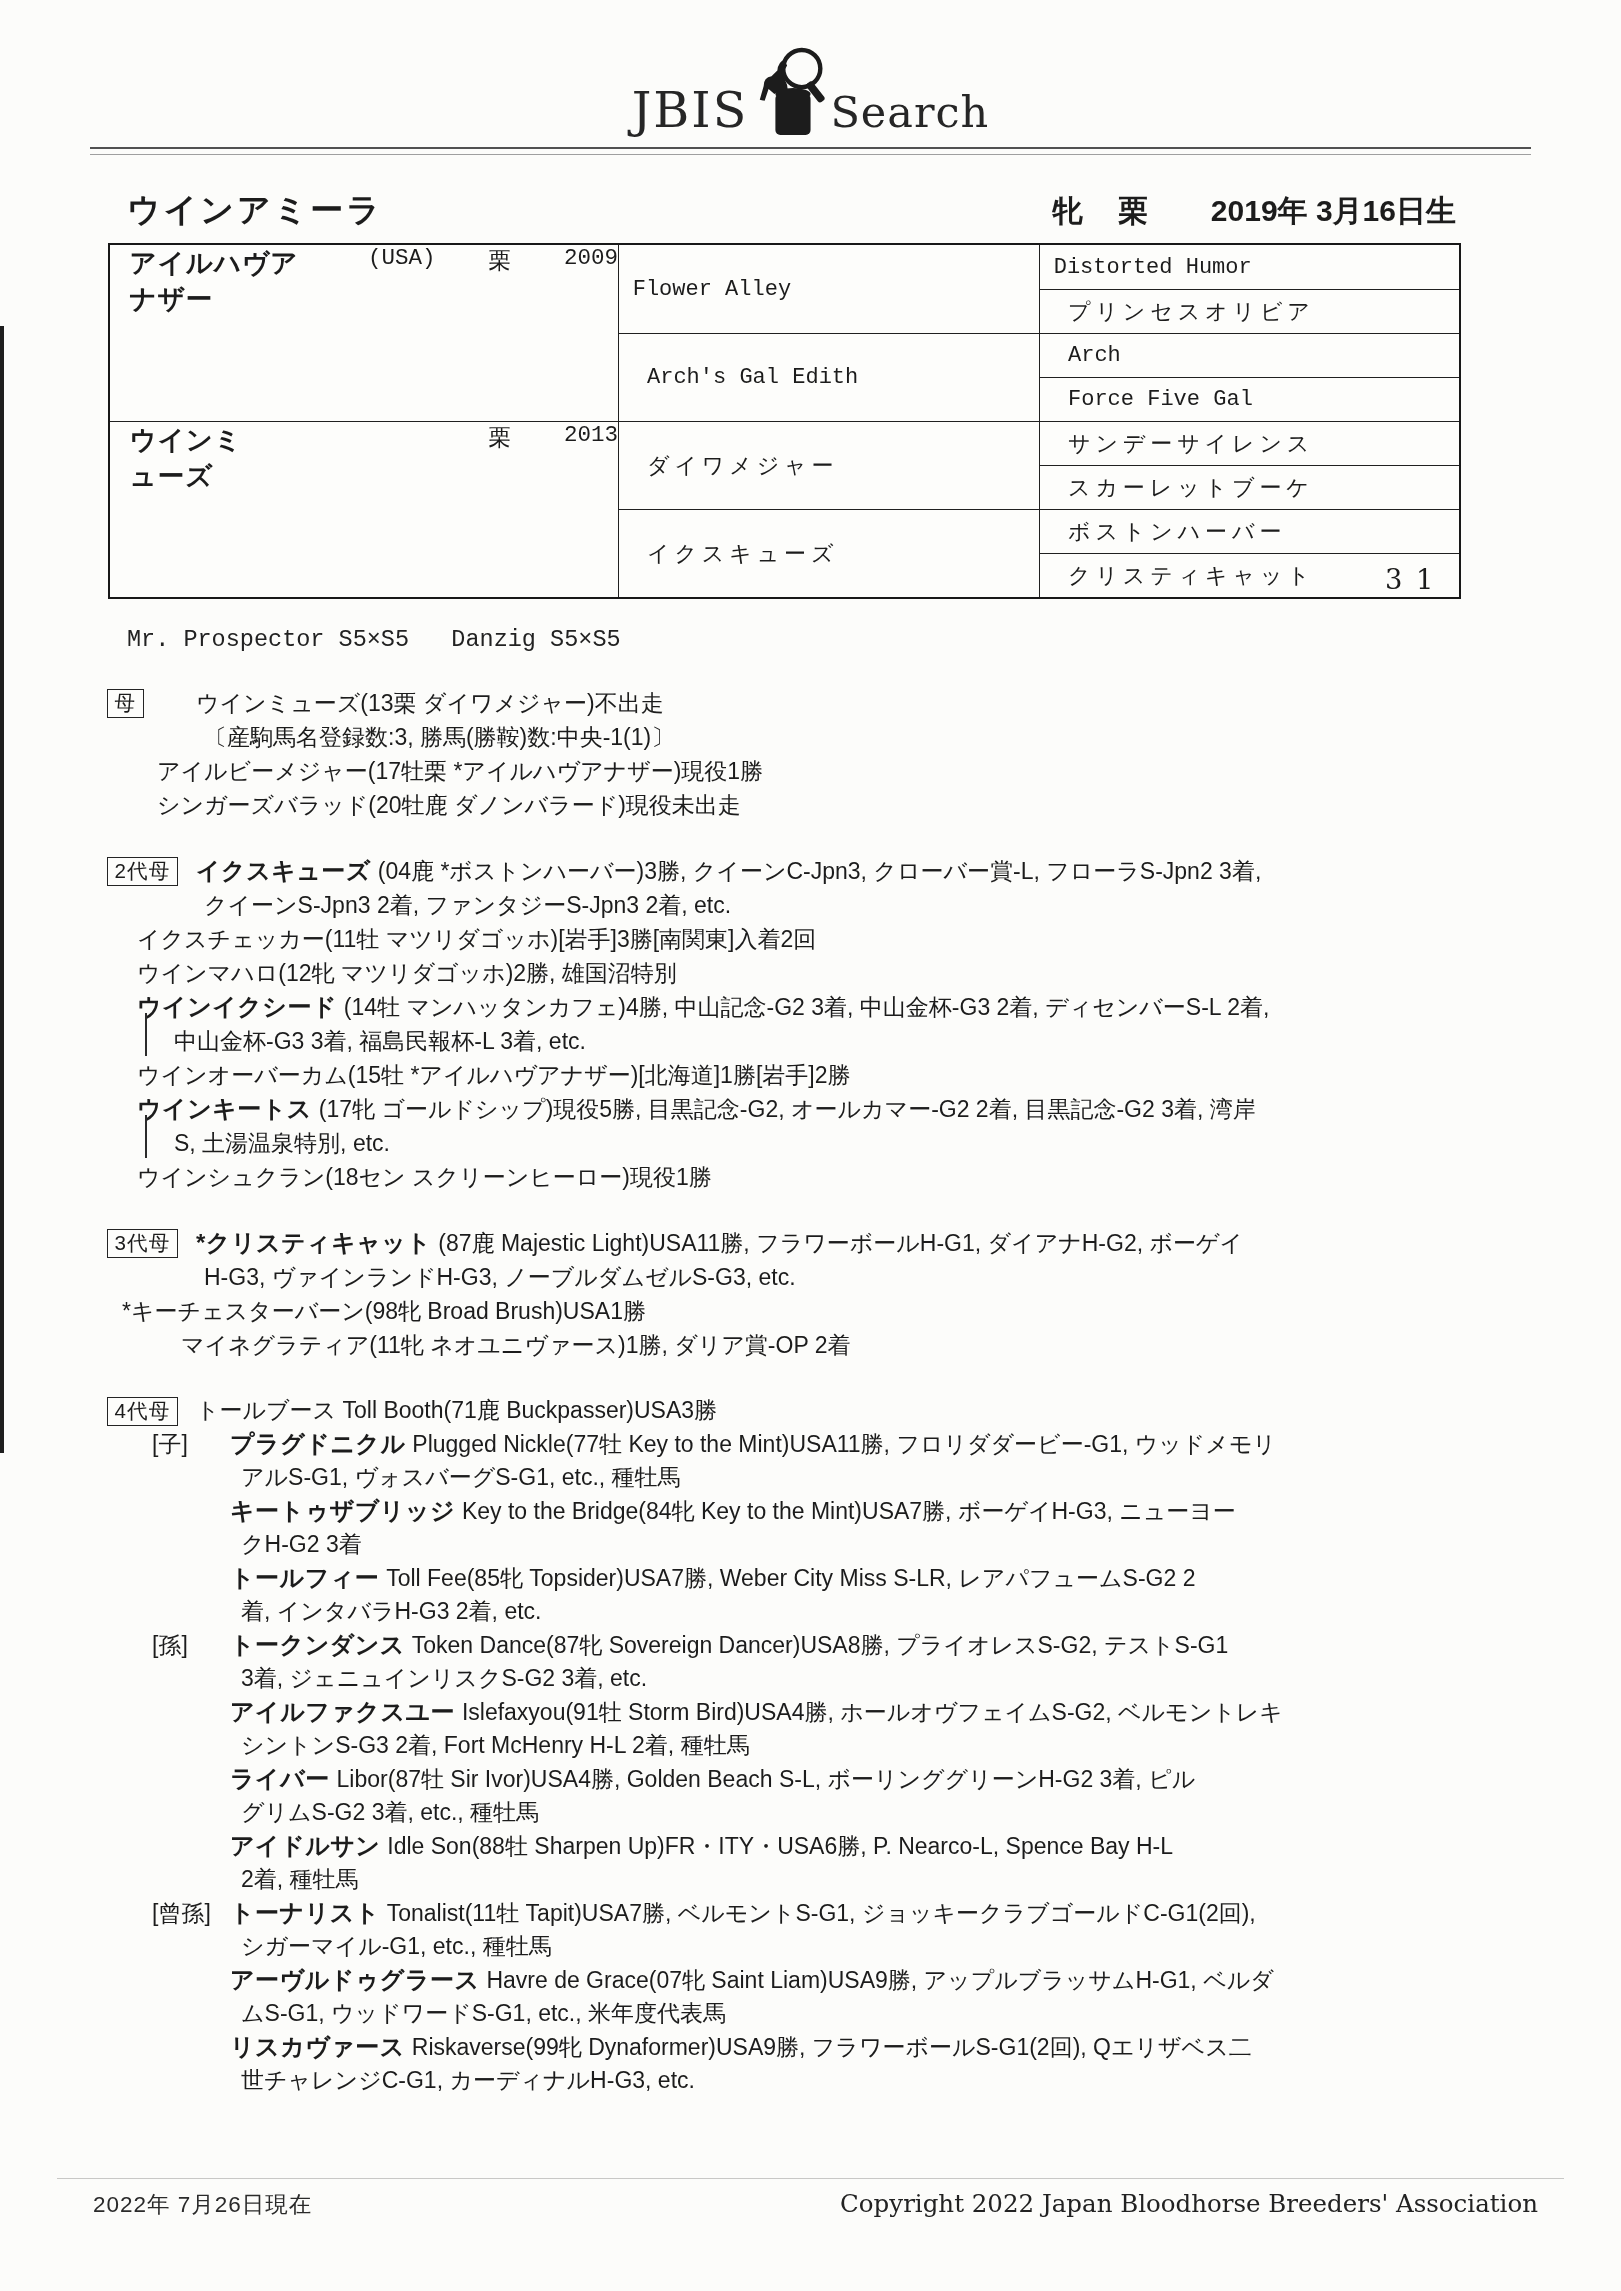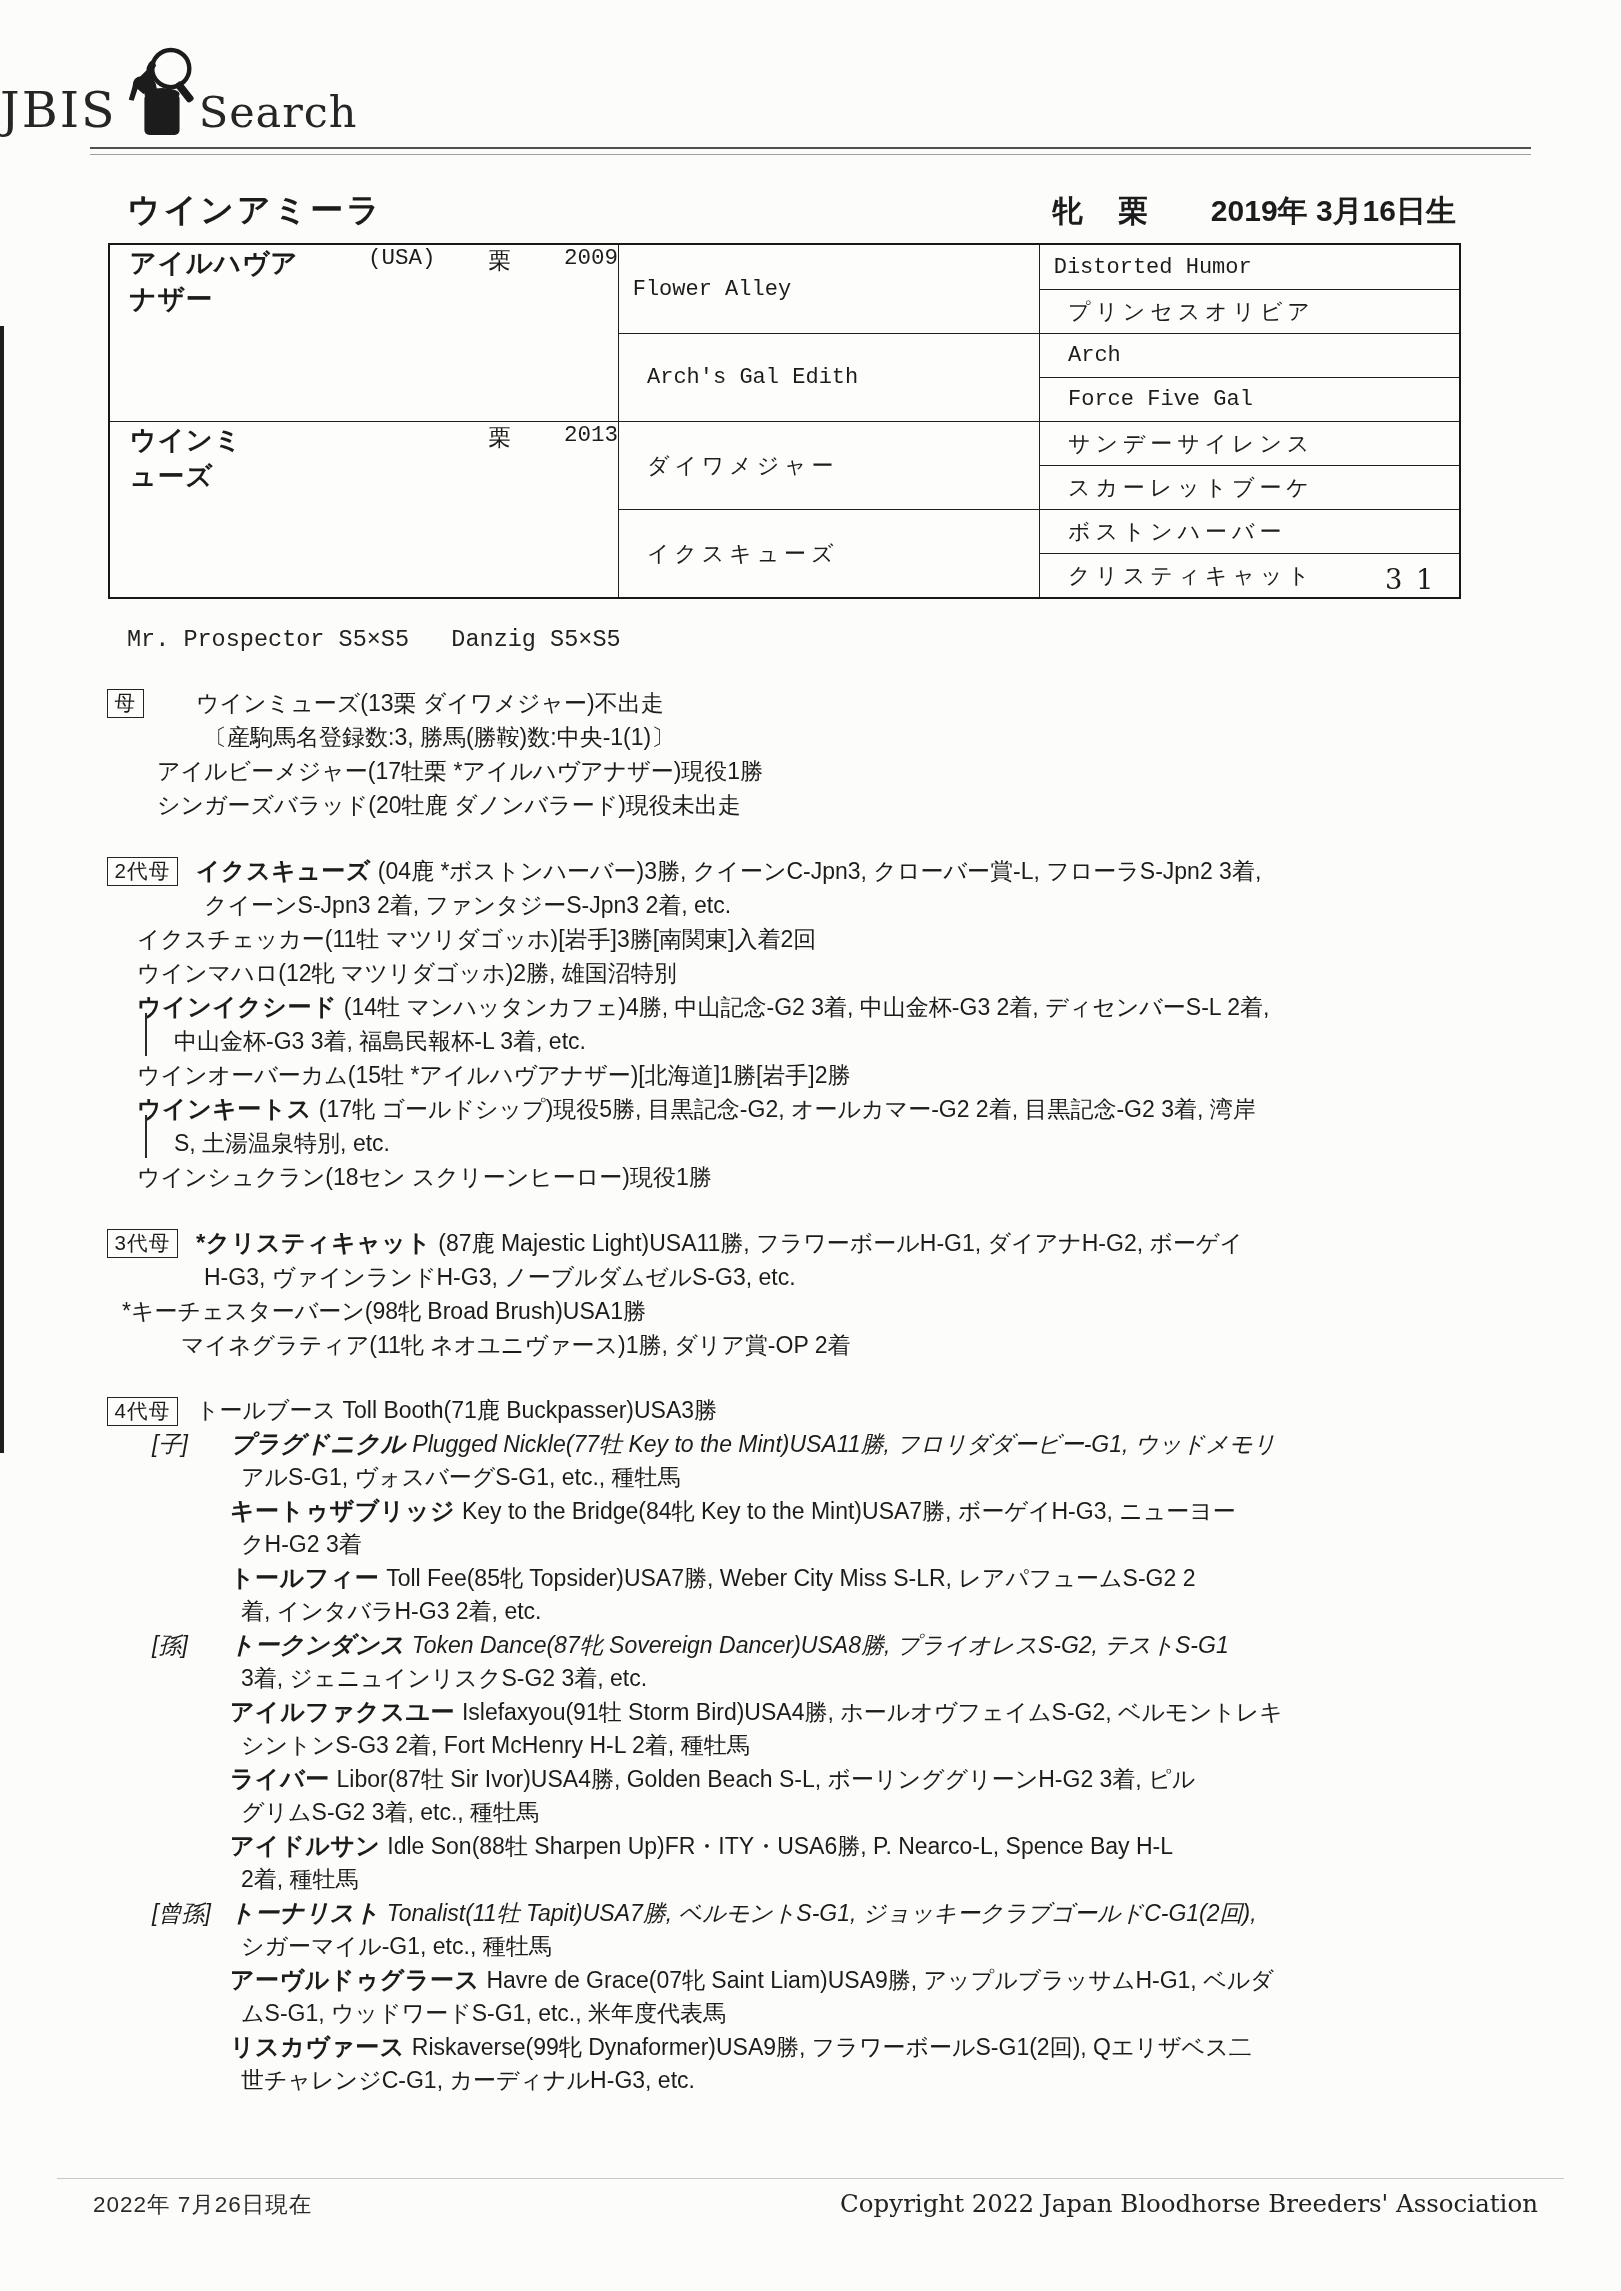--- a/index.html
+++ b/index.html
@@ -3,21 +3,21 @@
 <meta charset="utf-8">
 <title>ウインアミーラ</title>
 <style>
   html,body{margin:0;padding:0;background:#d8d8d5;}
   .page{
     position:relative;width:1621px;height:2292px;margin:0 auto;
     background:#fcfcfa;color:#1c1c1c;
     font-family:"Liberation Sans",sans-serif;overflow:hidden;
   }
   
-  .logo{position:absolute;top:43px;left:0;width:100%;display:flex;align-items:flex-end;}
+  .logo{position:absolute;top:43px;left:0;width:100%;display:flex;justify-content:center;align-items:flex-end;}
   .logo-jbis{font-family:"DejaVu Serif",serif;font-size:49px;line-height:1;letter-spacing:2px;color:#262626;}
   .logo-search{font-family:"DejaVu Serif",serif;font-size:43px;line-height:1.05;letter-spacing:1px;color:#262626;}
   .logo-icon{width:84px;height:96px;margin:0 -3.9px -3.9px 2px;flex:0 0 auto;}
   .rule-double{position:absolute;left:90px;right:90px;top:147px;height:4.9px;
     border-top:2.9px solid #515151;border-bottom:1.5px solid #9f9f9f;}
   
   .title-row{position:absolute;left:127px;right:165px;top:188px;display:flex;justify-content:space-between;align-items:baseline;font-weight:700;}
   .horse-title{font-size:33px;letter-spacing:2.9px;}
   .title-right{display:flex;gap:49px;font-size:30px;}
   .sex-coat{letter-spacing:13.7px;}
@@ -53,21 +53,21 @@
   .horse-name{font-weight:700;font-size:24px;margin-right:6.9px;letter-spacing:0.5px;}
   .row-label{display:inline-block;width:78px;}
   .ln-head{padding-left:103px;}
   .ln-head2{padding-left:111px;}
   .ln-child{padding-left:44px;}
   .ln-child2{padding-left:64px;}
   .ln-barcont{padding-left:81px;}
   .ln-barcont::before{content:"";position:absolute;left:52px;top:-10.8px;height:43px;width:2px;background:#2b2b2b;}
   .ln-sub{padding-left:29px;}
   .ln-sub2{padding-left:88px;}
-  .ln-lbl{padding-left:59px;font-style:italic;}
+  .ln-lbl{padding-left:59px;}
   .ln-name4{padding-left:137px;}
   .ln-cont4{padding-left:148px;}
   
   .footer-rule{position:absolute;left:57px;right:57px;top:2178px;border-top:1.5px solid #c8c8c6;}
   .footer{position:absolute;left:93px;right:83px;top:2189px;display:flex;justify-content:space-between;align-items:baseline;}
   .footer-date{font-size:22.5px;letter-spacing:1px;color:#2a2a2a;}
   .footer-copy{font-family:"DejaVu Serif",serif;font-size:24.5px;color:#222;}
   .scan-artifact{position:absolute;left:0;top:326px;width:3.9px;height:1127px;background:#1e1e1e;}
 </style>
 </head>

